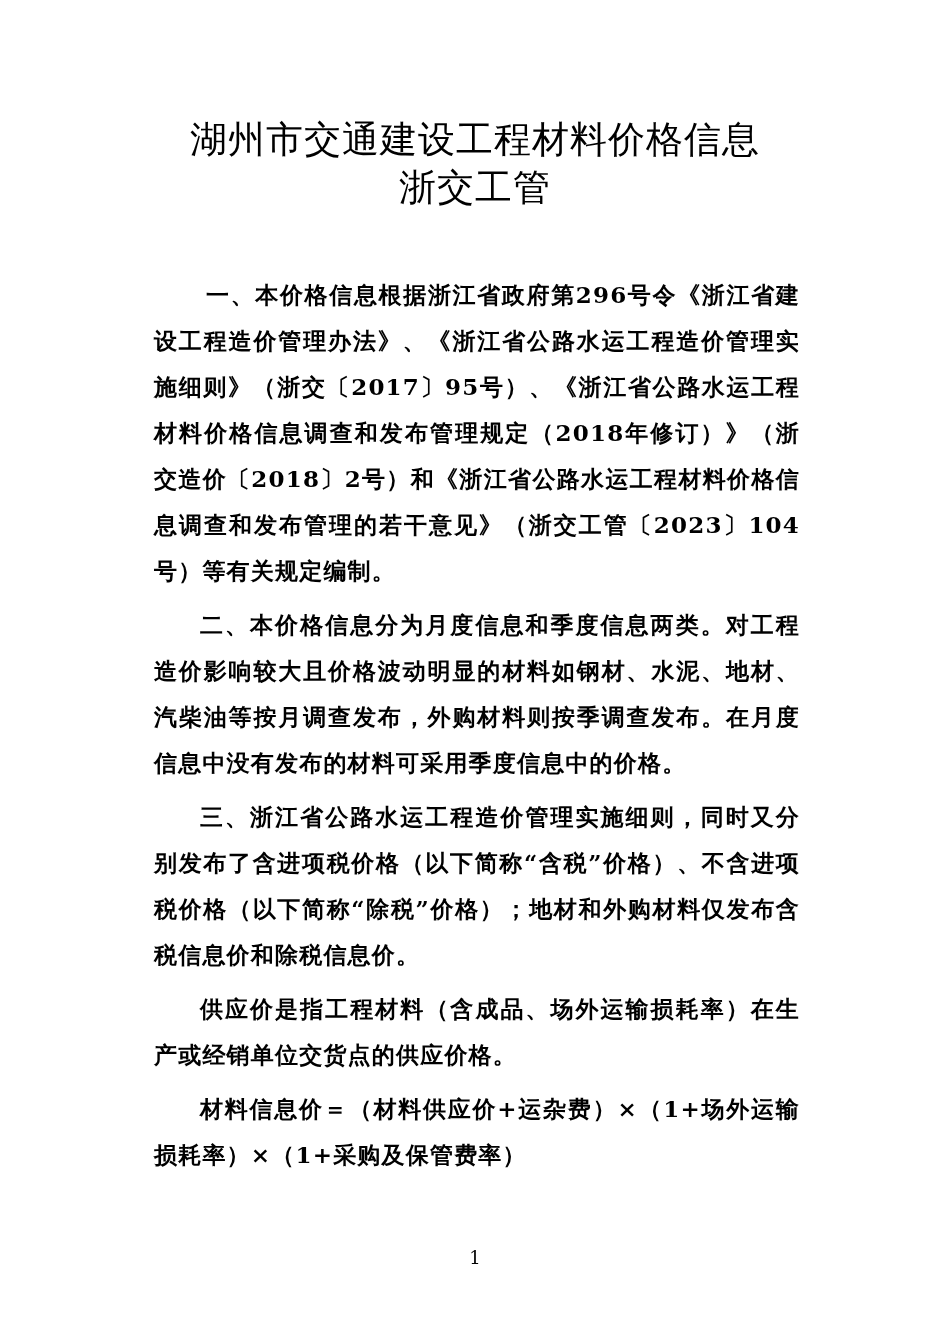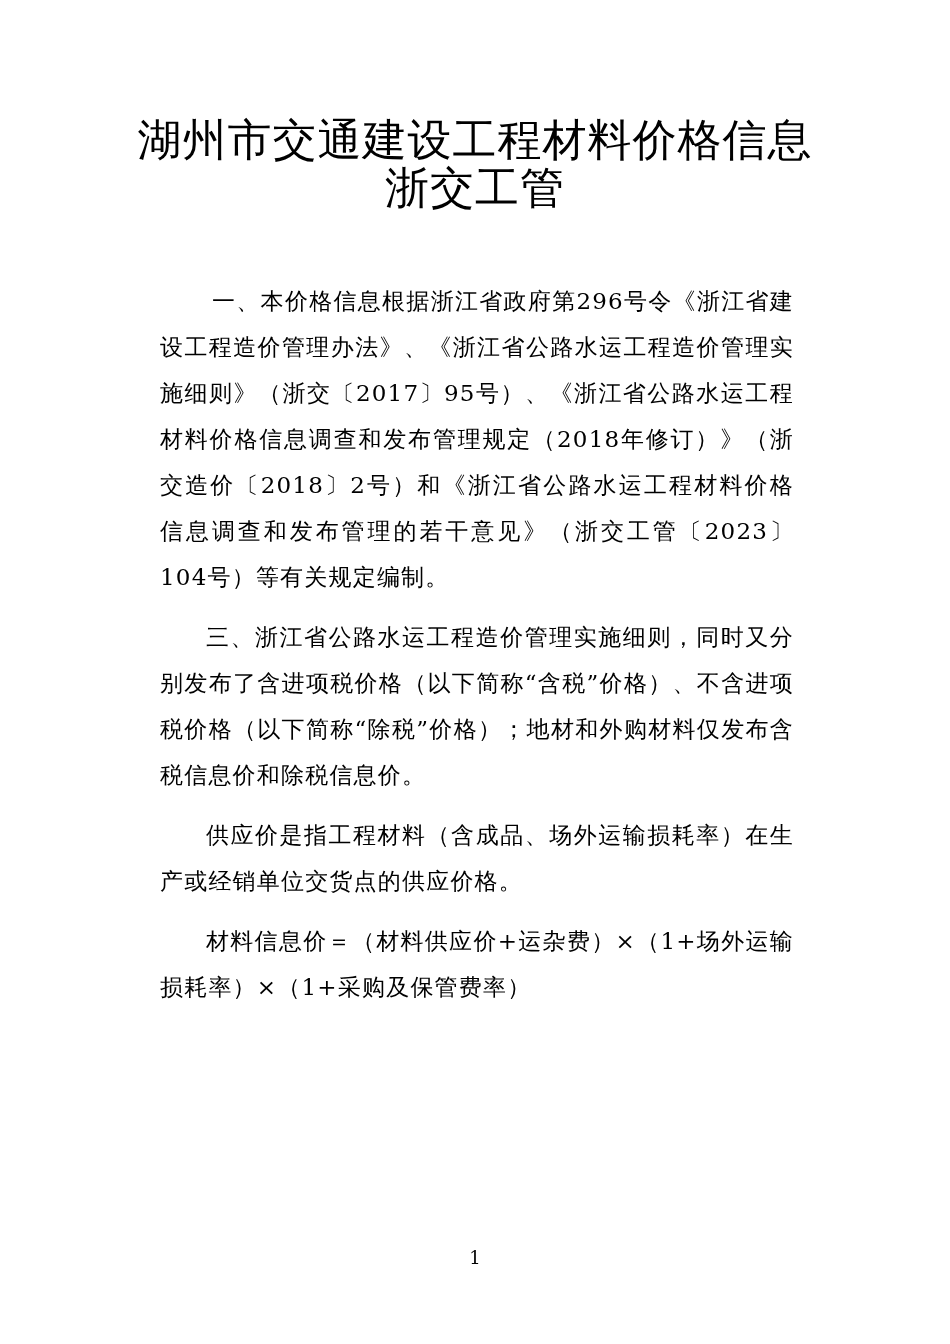--- a/index.html
+++ b/index.html
@@ -22,42 +22,43 @@
       height: 1344px;
       background: #ffffff;
     }
     .title-block {
       position: absolute;
       left: 0;
       top: 116px;
       width: 950px;
       text-align: center;
       font-family: "DejaVu Sans", "Liberation Sans", sans-serif;
-      font-size: 44px;
+      font-size: 37px;
       line-height: 48px;
       letter-spacing: 1px;
     }
     .title-line {
       display: block;
       white-space: nowrap;
     }
     .body-text {
       position: absolute;
       left: 146px;
       top: 264px;
       width: 662px;
       font-size: 23px;
       line-height: 46px;
       text-align: justify;
       text-justify: inter-character;
       letter-spacing: 1.2px;
     }
     .para {
-      margin: 14px;
+      margin: 8px;
       text-indent: 46px;
+      font-weight: bold;
     }
     .para.p1 { text-indent: 52px; }
     .page-number {
       position: absolute;
       left: 0;
       top: 1246px;
       width: 950px;
       text-align: center;
       font-size: 18px;
       line-height: 24px;
@@ -68,20 +69,21 @@
 
 <div class="page">
 
   <div class="title-block">
     <span class="title-line">湖州市交通建设工程材料价格信息</span>
     <span class="title-line">浙交工管</span>
   </div>
 
   <div class="body-text">
     <p class="para p1">一、本价格信息根据浙江省政府第296号令《浙江省建设工程造价管理办法》、《浙江省公路水运工程造价管理实施细则》（浙交〔2017〕95号）、《浙江省公路水运工程材料价格信息调查和发布管理规定（2018年修订）》（浙交造价〔2018〕2号）和《浙江省公路水运工程材料价格信息调查和发布管理的若干意见》（浙交工管〔2023〕104号）等有关规定编制。</p>
+    <p class="para">二、本价格信息分为月度信息和季度信息两类。对工程造价影响较大且价格波动明显的材料如钢材、水泥、地材、汽柴油等按月调查发布，外购材料则按季调查发布。在月度信息中没有发布的材料可采用季度信息中的价格。</p>
     <p class="para">三、浙江省公路水运工程造价管理实施细则，同时又分别发布了含进项税价格（以下简称“含税”价格）、不含进项税价格（以下简称“除税”价格）；地材和外购材料仅发布含税信息价和除税信息价。</p>
     <p class="para">供应价是指工程材料（含成品、场外运输损耗率）在生产或经销单位交货点的供应价格。</p>
     <p class="para">材料信息价＝（材料供应价+运杂费）×（1+场外运输损耗率）×（1+采购及保管费率）</p>
   </div>
 
   <div class="page-number">1</div>
 
 </div>
 
 </body></html>

